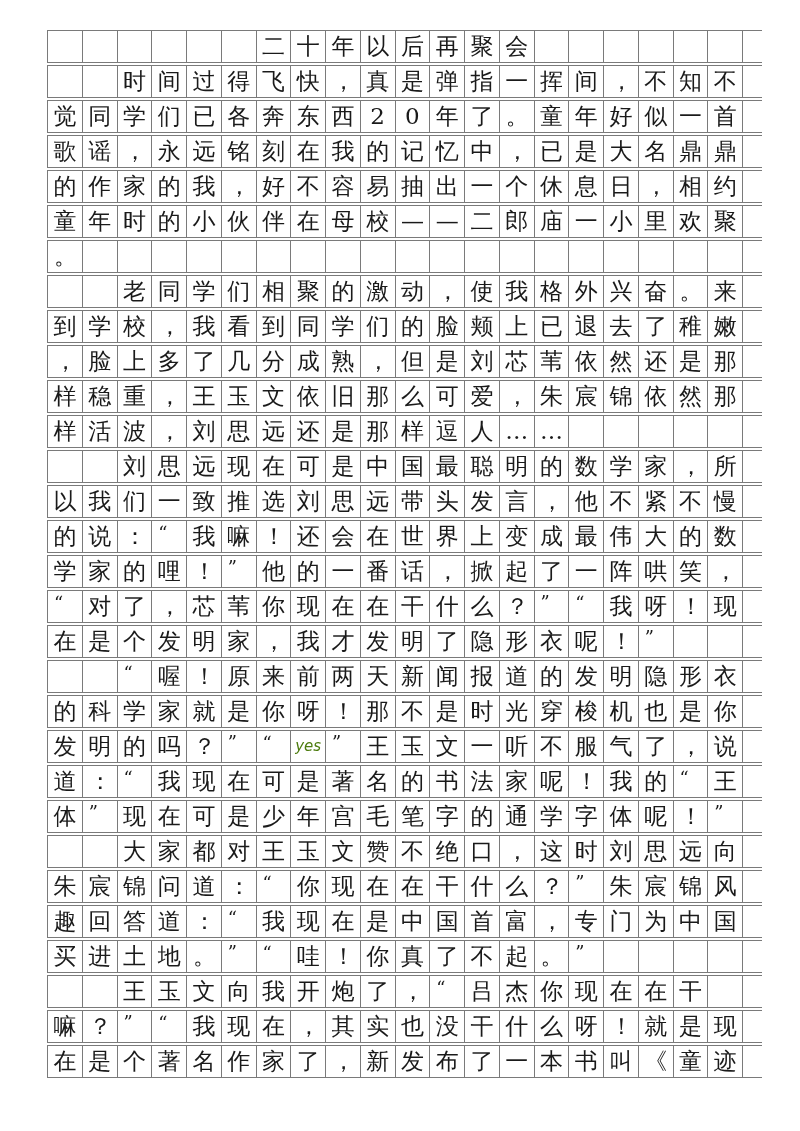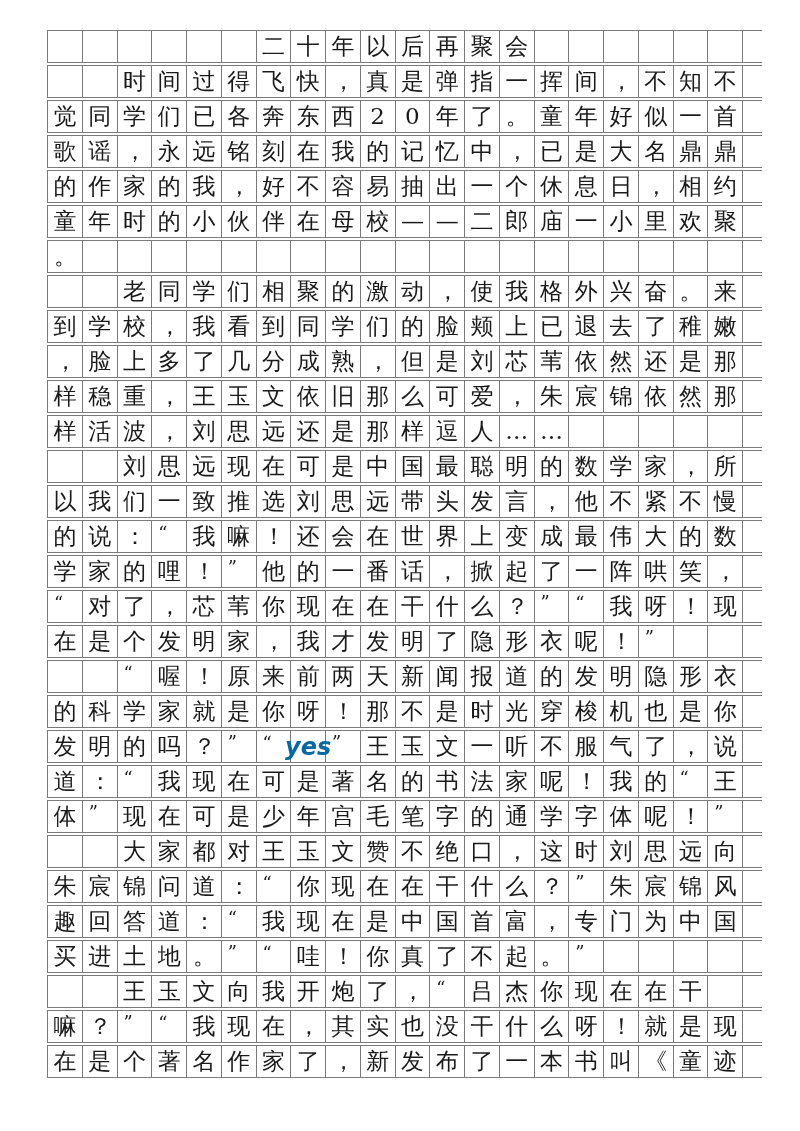--- a/index.html
+++ b/index.html
@@ -24,21 +24,21 @@
     border-right: 1px solid #7a7a7a;
     box-sizing: border-box;
     display: flex; align-items: center; justify-content: center;
     font-family: "DejaVu Serif", "Liberation Serif", serif;
     font-size: 23px;
     color: #1a1a1a;
     line-height: 1;
     overflow: visible;
     white-space: nowrap;
   }
-  .cell.latin { font-family: "DejaVu Sans", sans-serif; font-size: 24px; font-style: italic; color: #0369a1; font-weight: bold; }
+  .cell.latin { font-family: "DejaVu Sans", sans-serif; font-size: 15px; font-style: italic; color: #4d7c0f; }
   .cell.punct-low { align-items: flex-end; justify-content: flex-start; padding: 0 0 4px 6px; }
   .cell.punct-high { align-items: flex-start; justify-content: flex-start; padding: 3px 0 0 6px; font-size: 18px; }
 </style>
 </head>
 <body>
 
 <div class="sheet" id="sheet">
     <div class="row">
       <div class="cell"></div>
       <div class="cell"></div>

